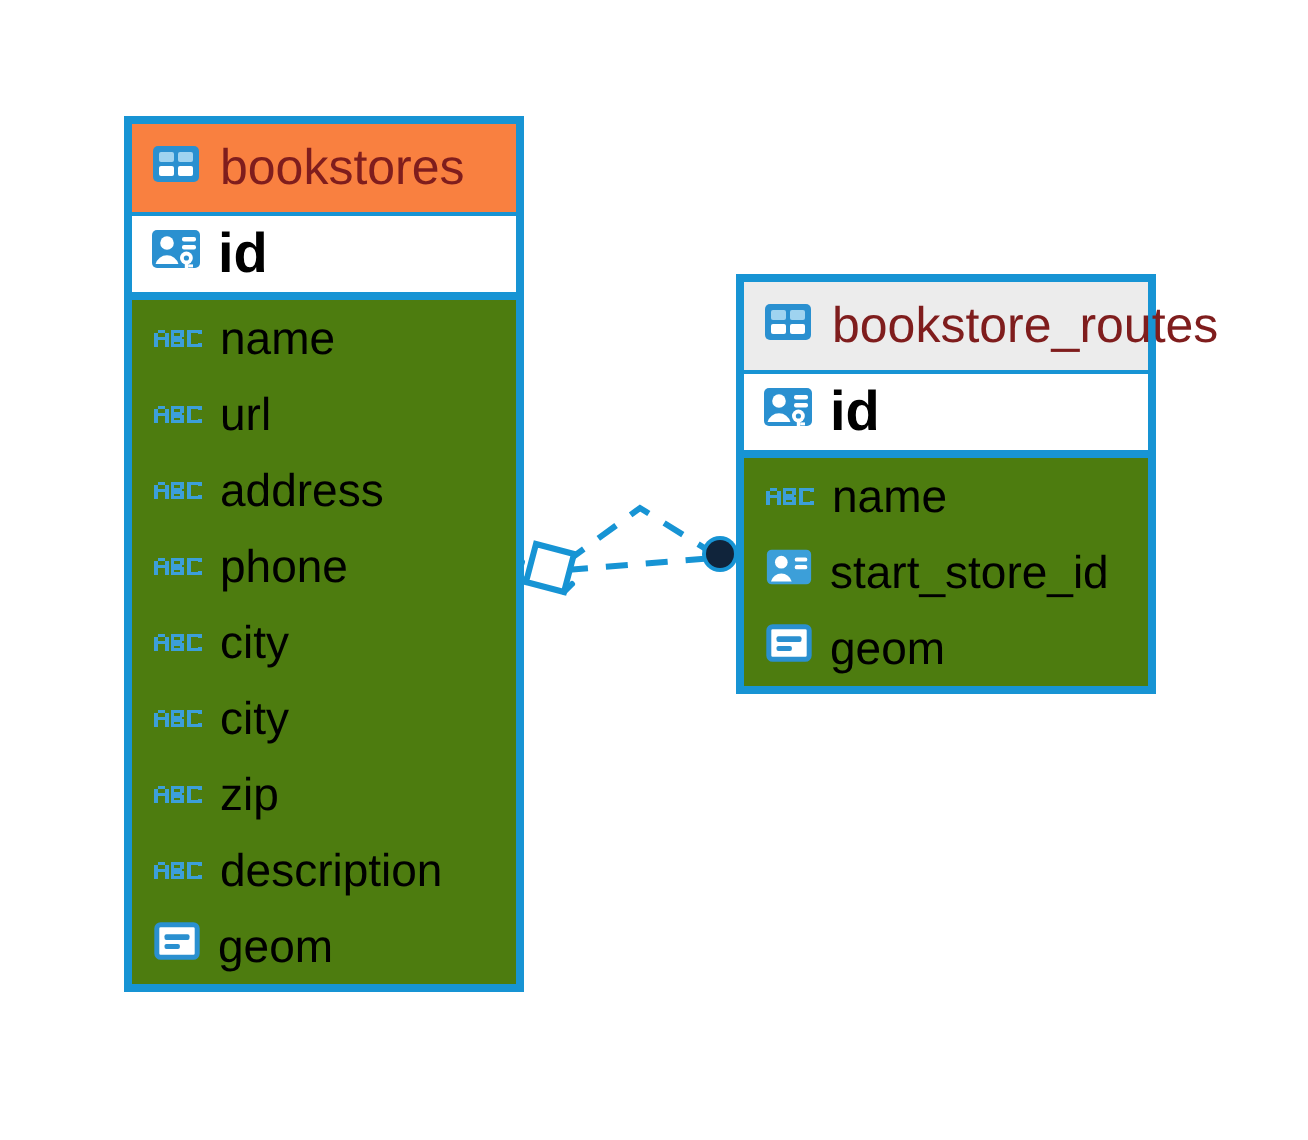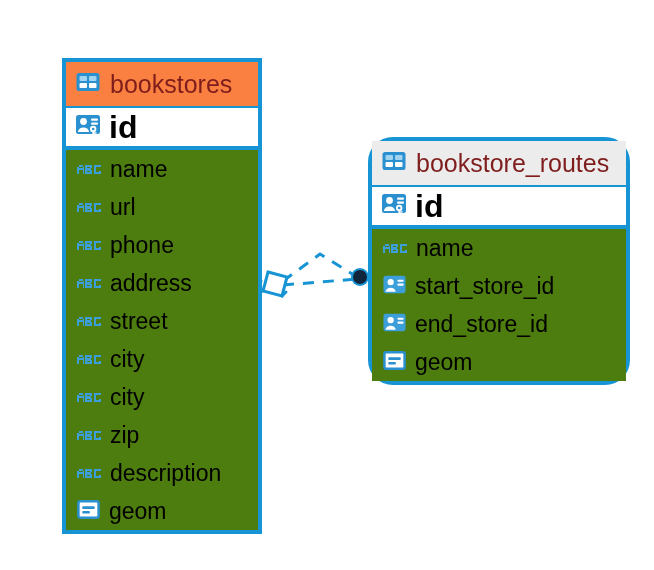--- a/index.html
+++ b/index.html
@@ -52,21 +52,21 @@
     align-items: center;
     gap: 8px;
     height: 44px;
     padding: 0 8px 0 9px;
     box-sizing: border-box;
     border-top: 2px solid #1794d4;
     border-bottom: 4px solid #1794d4;
     background: #ffffff;
   }
   .pk-label {
-    font-size: 32px;
+    font-size: 28px;
     font-weight: bold;
     color: #000000;
     line-height: 1;
   }
 
   .field-row {
     display: flex;
     align-items: center;
     gap: 8px;
     height: 38px;
@@ -185,44 +185,34 @@
     </div>
 
     <div class="field-row">
       <span class="icon abc-icon">
         <svg width="26" height="12" viewBox="0 0 44 20" xmlns="http://www.w3.org/2000/svg" shape-rendering="crispEdges">
           <path d="M2 18 V6 H5 V3 H11 V6 H14 V18 H11 V12 H5 V18 Z M5 9 H11 V6 H5 Z" fill="#3c9fd9"></path>
           <path d="M16 18 V3 H27 V9 H25 V11 H27 V18 Z M19 8 H24 V6 H19 Z M19 15 H24 V13 H19 Z" fill="#3c9fd9"></path>
           <path d="M30 18 V3 H42 V7 H39 V6 H33 V15 H39 V14 H42 V18 Z" fill="#3c9fd9"></path>
         </svg>
       </span>
+      <span class="field-label">address</span>
+    </div>
+
+    <div class="field-row">
+      <span class="icon abc-icon">
+        <svg width="26" height="12" viewBox="0 0 44 20" xmlns="http://www.w3.org/2000/svg" shape-rendering="crispEdges">
+          <path d="M2 18 V6 H5 V3 H11 V6 H14 V18 H11 V12 H5 V18 Z M5 9 H11 V6 H5 Z" fill="#3c9fd9"></path>
+          <path d="M16 18 V3 H27 V9 H25 V11 H27 V18 Z M19 8 H24 V6 H19 Z M19 15 H24 V13 H19 Z" fill="#3c9fd9"></path>
+          <path d="M30 18 V3 H42 V7 H39 V6 H33 V15 H39 V14 H42 V18 Z" fill="#3c9fd9"></path>
+        </svg>
+      </span>
       <span class="field-label">phone</span>
     </div>
 
-    <div class="field-row">
-      <span class="icon abc-icon">
-        <svg width="26" height="12" viewBox="0 0 44 20" xmlns="http://www.w3.org/2000/svg" shape-rendering="crispEdges">
-          <path d="M2 18 V6 H5 V3 H11 V6 H14 V18 H11 V12 H5 V18 Z M5 9 H11 V6 H5 Z" fill="#3c9fd9"></path>
-          <path d="M16 18 V3 H27 V9 H25 V11 H27 V18 Z M19 8 H24 V6 H19 Z M19 15 H24 V13 H19 Z" fill="#3c9fd9"></path>
-          <path d="M30 18 V3 H42 V7 H39 V6 H33 V15 H39 V14 H42 V18 Z" fill="#3c9fd9"></path>
-        </svg>
-      </span>
-      <span class="field-label">address</span>
-    </div>
-
-    <div class="field-row">
-      <span class="icon abc-icon">
-        <svg width="26" height="12" viewBox="0 0 44 20" xmlns="http://www.w3.org/2000/svg" shape-rendering="crispEdges">
-          <path d="M2 18 V6 H5 V3 H11 V6 H14 V18 H11 V12 H5 V18 Z M5 9 H11 V6 H5 Z" fill="#3c9fd9"></path>
-          <path d="M16 18 V3 H27 V9 H25 V11 H27 V18 Z M19 8 H24 V6 H19 Z M19 15 H24 V13 H19 Z" fill="#3c9fd9"></path>
-          <path d="M30 18 V3 H42 V7 H39 V6 H33 V15 H39 V14 H42 V18 Z" fill="#3c9fd9"></path>
-        </svg>
-      </span>
-      <span class="field-label">street</span>
-    </div>
 
     <div class="field-row">
       <span class="icon abc-icon">
         <svg width="26" height="12" viewBox="0 0 44 20" xmlns="http://www.w3.org/2000/svg" shape-rendering="crispEdges">
           <path d="M2 18 V6 H5 V3 H11 V6 H14 V18 H11 V12 H5 V18 Z M5 9 H11 V6 H5 Z" fill="#3c9fd9"></path>
           <path d="M16 18 V3 H27 V9 H25 V11 H27 V18 Z M19 8 H24 V6 H19 Z M19 15 H24 V13 H19 Z" fill="#3c9fd9"></path>
           <path d="M30 18 V3 H42 V7 H39 V6 H33 V15 H39 V14 H42 V18 Z" fill="#3c9fd9"></path>
         </svg>
       </span>
       <span class="field-label">city</span>
@@ -266,21 +256,21 @@
         <svg width="25" height="25" viewBox="0 0 26 26" xmlns="http://www.w3.org/2000/svg">
           <rect x="2.5" y="4.5" width="21" height="17" rx="2" fill="#ffffff" stroke="#2a90d0" stroke-width="2.6"></rect>
           <rect x="6.5" y="9.5" width="13" height="3" rx="1" fill="#2a90d0"></rect>
           <rect x="6.5" y="14.5" width="8" height="2.6" rx="1" fill="#2a90d0"></rect>
         </svg>
       </span>
       <span class="field-label">geom</span>
     </div>
   </div>
 
-  <div class="entity" style="left:368px; top:137px; width:262px;border-radius:25px;">
+  <div class="entity" style="left:368px; top:137px; width:210px;">
 
     <div class="entity-header plain">
       <span class="icon">
         <svg width="26" height="26" viewBox="0 0 26 26" xmlns="http://www.w3.org/2000/svg">
           <rect x="1.5" y="4" width="23" height="18" rx="2.5" fill="#2a90d0"></rect>
           <rect x="4.5" y="7" width="7.5" height="5" rx="1" fill="#9fd3f0"></rect>
           <rect x="14" y="7" width="7.5" height="5" rx="1" fill="#9fd3f0"></rect>
           <rect x="4.5" y="14" width="7.5" height="5" rx="1" fill="#ffffff"></rect>
           <rect x="14" y="14" width="7.5" height="5" rx="1" fill="#ffffff"></rect>
         </svg>
@@ -323,32 +313,20 @@
           <rect x="1.5" y="4" width="23" height="18" rx="2.5" fill="#3c9fd9"></rect>
           <circle cx="9" cy="10.5" r="3.3" fill="#ffffff"></circle>
           <path d="M 3.6 20.5 a 5.6 5.6 0 0 1 10.8 0 Z" fill="#ffffff"></path>
           <rect x="16" y="8" width="6.5" height="2.2" rx="1" fill="#ffffff"></rect>
           <rect x="16" y="12" width="6.5" height="2.2" rx="1" fill="#ffffff"></rect>
         </svg>
       </span>
       <span class="field-label">start_store_id</span>
     </div>
 
-    <div class="field-row">
-      <span class="icon">
-        <svg width="25" height="25" viewBox="0 0 26 26" xmlns="http://www.w3.org/2000/svg">
-          <rect x="1.5" y="4" width="23" height="18" rx="2.5" fill="#3c9fd9"></rect>
-          <circle cx="9" cy="10.5" r="3.3" fill="#ffffff"></circle>
-          <path d="M 3.6 20.5 a 5.6 5.6 0 0 1 10.8 0 Z" fill="#ffffff"></path>
-          <rect x="16" y="8" width="6.5" height="2.2" rx="1" fill="#ffffff"></rect>
-          <rect x="16" y="12" width="6.5" height="2.2" rx="1" fill="#ffffff"></rect>
-        </svg>
-      </span>
-      <span class="field-label">end_store_id</span>
-    </div>
 
     <div class="field-row">
       <span class="icon">
         <svg width="25" height="25" viewBox="0 0 26 26" xmlns="http://www.w3.org/2000/svg">
           <rect x="2.5" y="4.5" width="21" height="17" rx="2" fill="#ffffff" stroke="#2a90d0" stroke-width="2.6"></rect>
           <rect x="6.5" y="9.5" width="13" height="3" rx="1" fill="#2a90d0"></rect>
           <rect x="6.5" y="14.5" width="8" height="2.6" rx="1" fill="#2a90d0"></rect>
         </svg>
       </span>
       <span class="field-label">geom</span>

